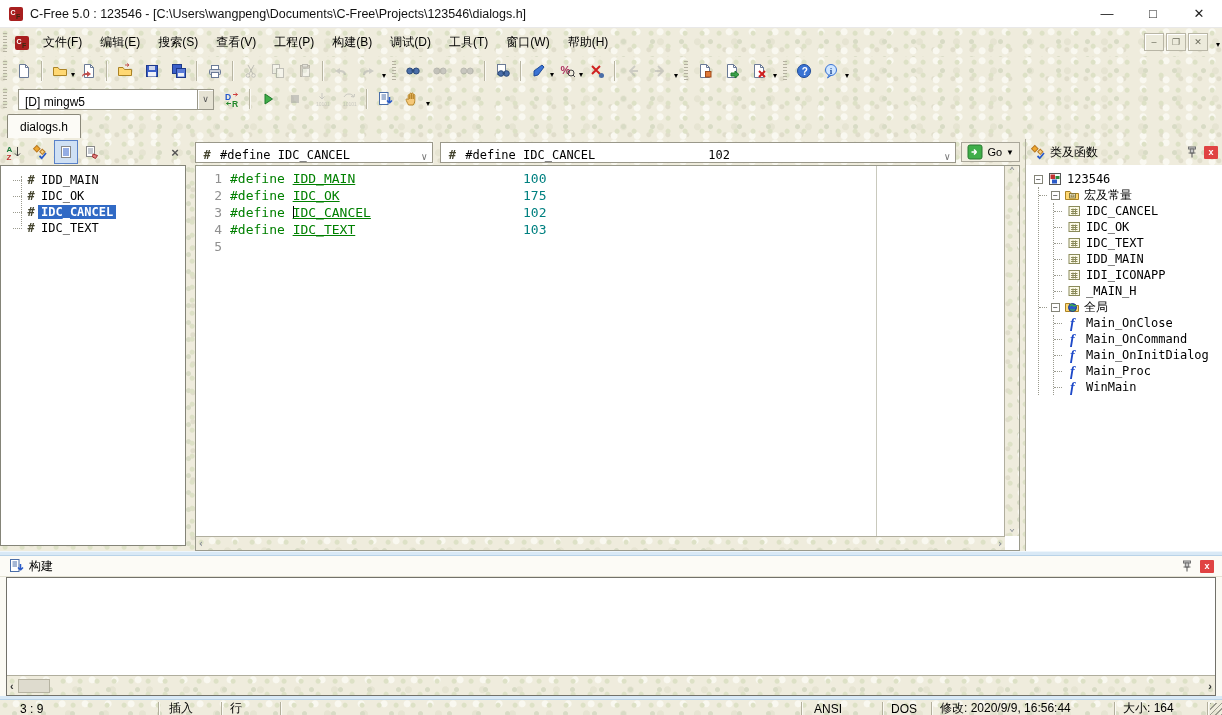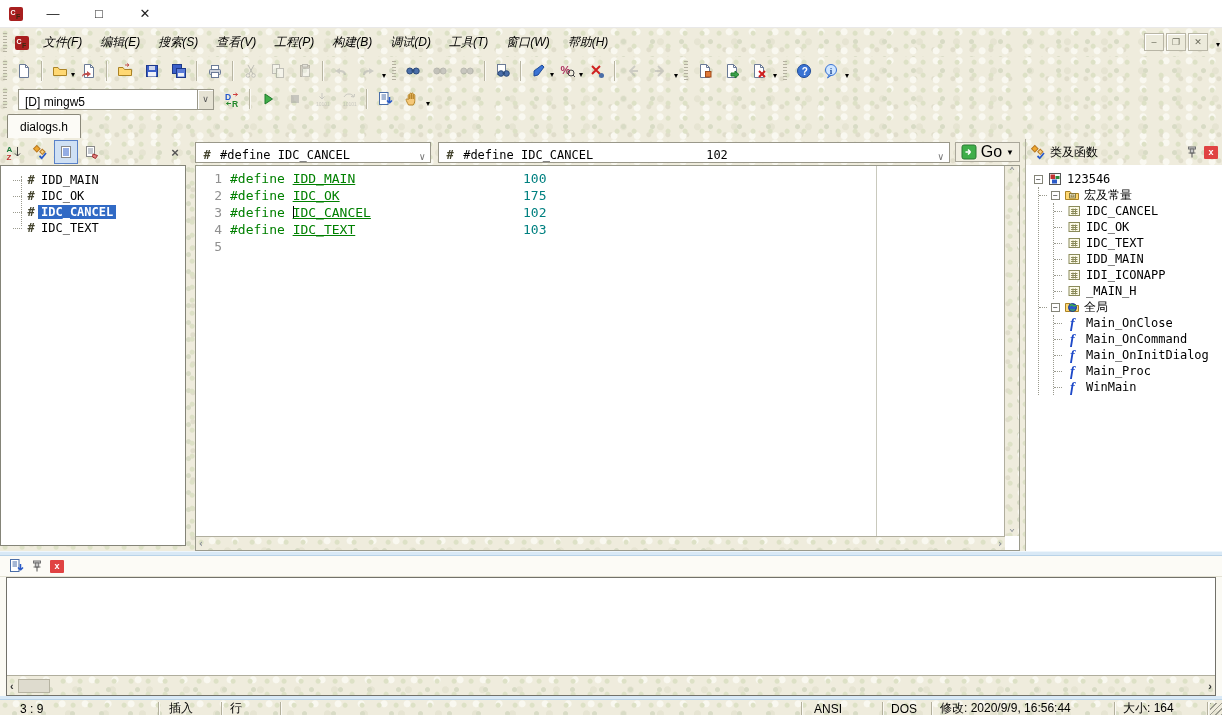--- a/index.html
+++ b/index.html
@@ -14,21 +14,21 @@
          radial-gradient(circle at 15% 75%, #e0ddcb 0 2px, transparent 3px);
        background-size:17px 13px,23px 19px,29px 17px,37px 23px,19px 29px;}
   
   .titlebar{height:28px;background:#fff;display:flex;align-items:center;border-bottom:1px solid #e8e8e8;flex:0 0 28px;box-sizing:border-box;}
   .titlebar .logo{margin:0 6px 0 8px;}
   .title-text{flex:1;font-size:12.5px;color:#111;white-space:nowrap;overflow:hidden;}
   .wbtn{width:46px;height:27px;display:flex;align-items:center;justify-content:center;font-size:13px;color:#222;}
   
   .menubar{height:29px;flex:0 0 29px;display:flex;align-items:center;position:relative;}
   .handle{width:4px;height:20px;margin:0 3px;background-image:repeating-linear-gradient(180deg,#b4b1a0 0 1px,transparent 1px 3px);background-size:1px 100%;background-repeat:repeat-x;}
-  .menu-item{padding:3px 9px;white-space:nowrap;font-style:italic;}
+  .menu-item{padding:3px 9px;white-space:nowrap;}
   .mdi-box{position:absolute;right:14px;top:5px;display:flex;gap:2px;}
   .mdi-btn{width:18px;height:16px;border:1px solid #b9b6a6;background:#eceadb;color:#6a6a5a;
            font-size:9px;display:flex;align-items:center;justify-content:center;box-shadow:inset 1px 1px 0 #fff;}
   .tiny-arrow{position:absolute;right:2px;top:12px;font-size:8px;color:#000;}
   
   .toolbar{height:28px;flex:0 0 28px;display:flex;align-items:center;}
   .tbtn{width:23px;height:23px;display:flex;align-items:center;justify-content:center;margin:0 1px;border:1px solid transparent;}
   .tbtn.disabled{opacity:.42;filter:grayscale(85%);}
   .tsep{width:1px;height:20px;background:#b8b5a2;box-shadow:1px 0 0 #fbfaf4;margin:0 4px;}
   .more{font-size:8px;color:#000;padding:8px 3px 0 1px;}
@@ -62,21 +62,21 @@
   .editor{flex:1;display:flex;flex-direction:column;min-width:0;}
   .editor-head{height:26px;flex:0 0 26px;display:flex;align-items:center;}
   .ecombo{padding-left:4px;font-family:"DejaVu Sans Mono",monospace;font-size:12px;gap:6px;}
   .ecombo .chev{margin-left:auto;color:#777;font-size:10px;padding-right:5px;}
   #symbol-combo{width:240px;}
   #context-combo{width:520px;margin-left:7px;}
   #context-combo .cval{position:absolute;left:243px;}
   #context-combo .ctext{position:relative;flex:1;display:flex;}
   .gobtn{margin-left:5px;display:flex;align-items:center;gap:4px;padding:1px 5px;border:1px solid #aaa79a;
          background:#f1eee1;height:20px;box-sizing:border-box;}
-  .gobtn .golbl{font-size:16px;}
+  .gobtn .golbl{font-size:11px;}
   .editor-body{flex:1;background:#fff;border:1px solid #9a9a8c;position:relative;
                font-family:"DejaVu Sans Mono",monospace;font-size:13px;overflow:hidden;}
   .margin-line{position:absolute;left:680px;top:0;bottom:14px;width:1px;background:#c9c9bd;}
   .code-area{position:absolute;left:0;top:0;right:14px;bottom:14px;padding-top:4px;}
   .cline{height:17px;display:flex;line-height:17px;}
   .cline .num{width:26px;text-align:right;margin-right:8px;flex:0 0 26px;}
   .cline .src{position:relative;flex:1;white-space:pre;}
   .cline .val{position:absolute;left:293px;}
   .caret{display:inline-block;width:1px;height:13px;background:#000;vertical-align:-2px;margin-right:-1px;}
   .vscroll{position:absolute;right:0;top:0;bottom:14px;width:14px;border-left:1px solid #b0ae9e;
@@ -123,20 +123,21 @@
 <div id="app">
 
   <div class="titlebar">
     <span class="logo">
         <svg width="16" height="16" viewBox="0 0 16 16">
           <rect x="1" y="1" width="14" height="14" rx="2" fill="#a81f1f"></rect>
           <text x="2.6" y="9" font-size="7" font-weight="bold" fill="#fff" font-family="sans-serif">C</text>
           <text x="8" y="13" font-size="7" font-weight="bold" fill="#3a2a10" font-family="sans-serif">F</text>
         </svg>
       </span>
+    <span class="title-text">C-Free 5.0 : 123546 - [C:\Users\wangpeng\Documents\C-Free\Projects\123546\dialogs.h]</span>
     <span class="wbtn">—</span>
     <span class="wbtn">□</span>
     <span class="wbtn">✕</span>
   </div>
 
   <div class="menubar tex">
     <span class="handle"></span>
     <span class="logo" style="margin:0 4px;">
         <svg width="16" height="16" viewBox="0 0 16 16">
           <rect x="1" y="1" width="14" height="14" rx="2" fill="#a81f1f"></rect>
@@ -707,20 +708,21 @@
 
   <div class="build">
     <div class="build-head">
       <span>
           <svg width="16" height="16" viewBox="0 0 16 16">
             <rect x="2.5" y="1.5" width="8.5" height="12" fill="#fff" stroke="#4a6ea8"></rect>
             <path d="M4.5 4h4.5M4.5 6h4.5M4.5 8h4.5" stroke="#4a6ea8"></path>
             <path d="M12.5 6v6M12.5 12l-2.5-2.5M12.5 12l2.5-2.5" stroke="#2a5ac8" stroke-width="1.5" fill="none"></path>
           </svg>
         </span>
+      <span class="build-title">构建</span>
       <span>
           <svg width="16" height="16" viewBox="0 0 16 16">
             <rect x="4.5" y="3" width="7" height="2" fill="#d8d8d8" stroke="#707070"></rect>
             <rect x="6.3" y="5" width="3.4" height="4" fill="#c8c8c8" stroke="#707070"></rect>
             <path d="M4.5 9h7" stroke="#707070"></path>
             <path d="M8 9v4.5" stroke="#505050"></path>
           </svg>
         </span>
       <span class="redx">x</span>
     </div>

